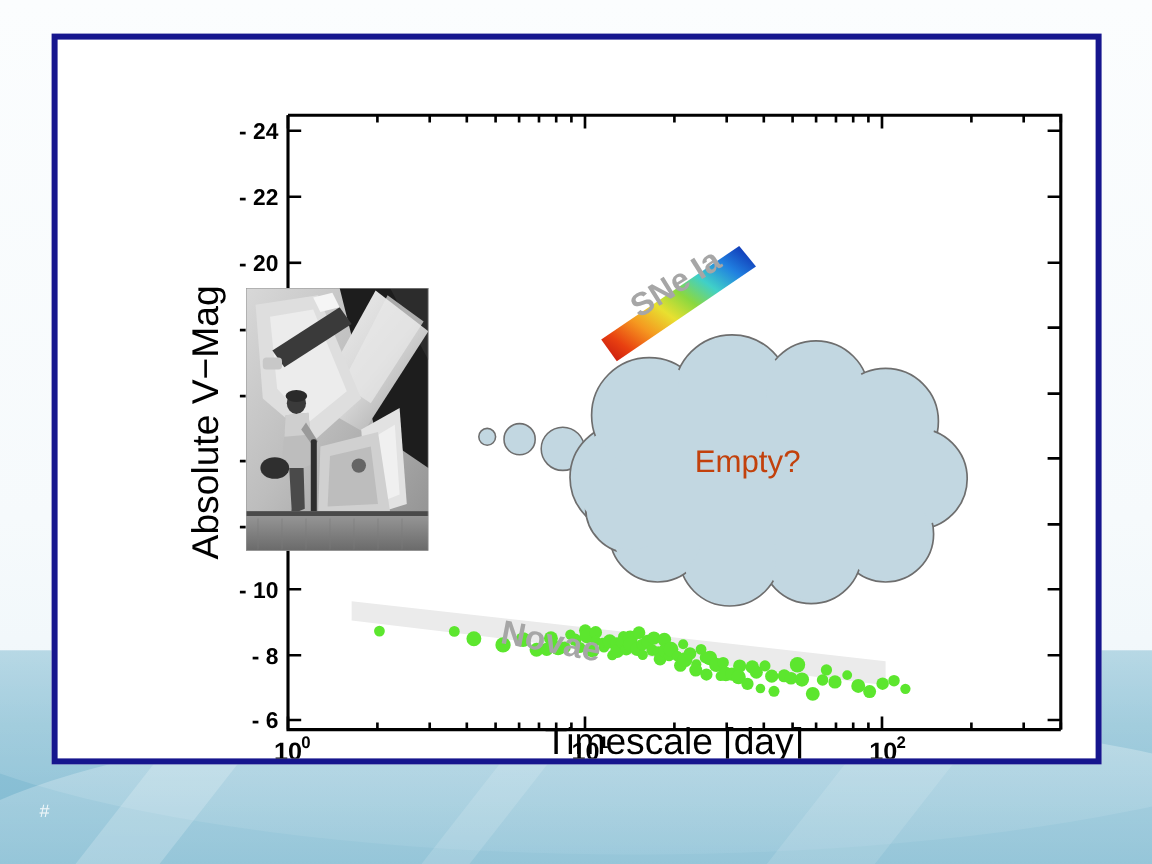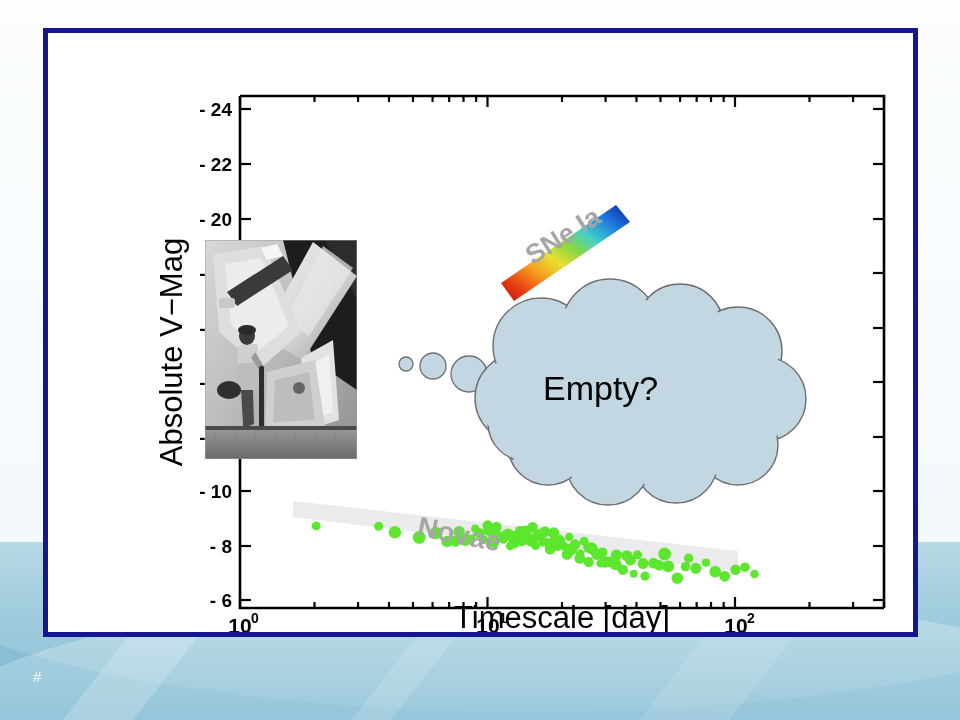--- a/index.html
+++ b/index.html
@@ -100,23 +100,23 @@
   }
   .axis-title {
     font-family: "Liberation Sans", sans-serif;
     fill: #000;
   }
   #empty-label {
     position: absolute;
     left: 495px;
     top: 336px;
     width: 160px;
-    text-align: left;
-    font-size: 34px;
-    color: #000000;
+    text-align: center;
+    font-size: 26px;
+    color: #c2410c;
     font-family: "Liberation Sans", sans-serif;
   }
 
   .band-text {
     position: absolute;
     font-family: "Liberation Sans", sans-serif;
     font-weight: bold;
     color: #a6a6a6;
     white-space: nowrap;
   }

